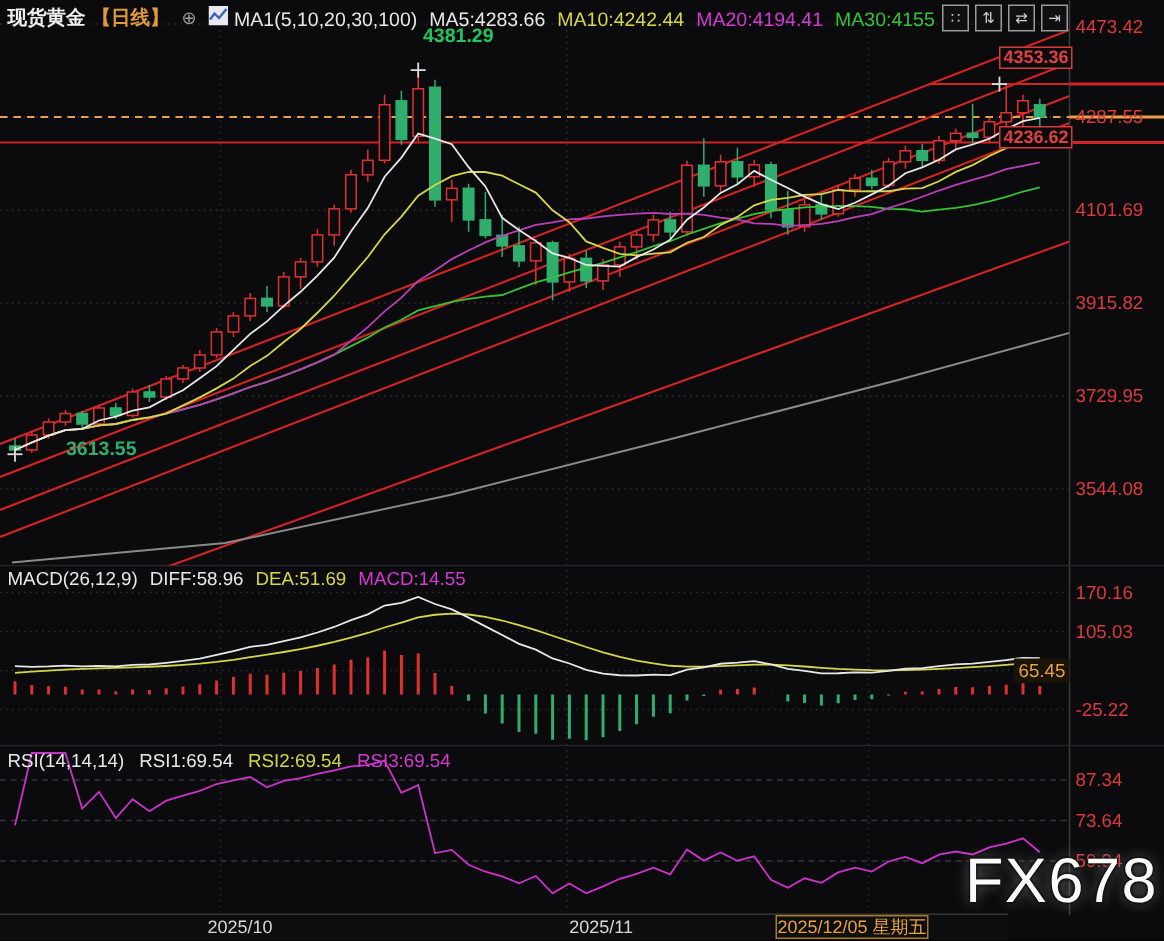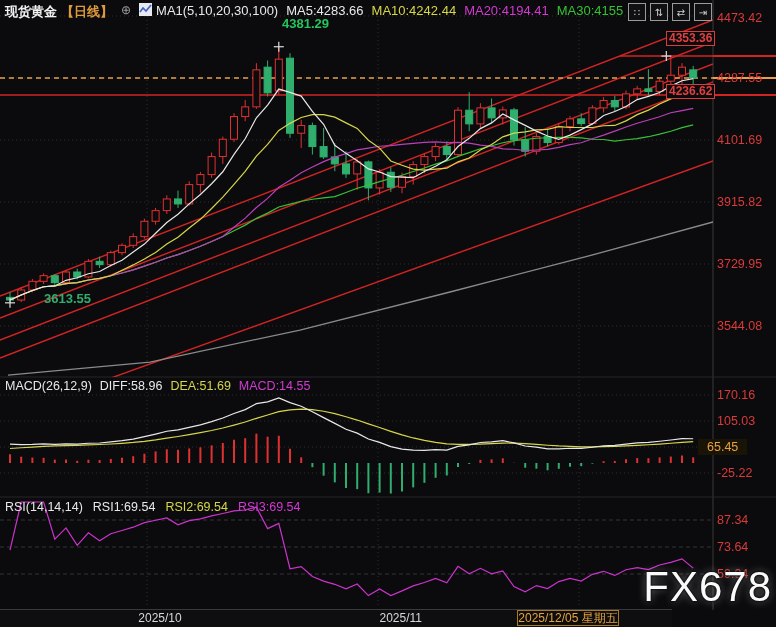--- a/index.html
+++ b/index.html
@@ -1,38 +1,38 @@
 <!DOCTYPE html>
 <html><head>
 <meta charset="utf-8">
 <style>
   html,body{margin:0;padding:0;background:#000;}
   #root{position:relative;width:776px;height:627px;background:#0b0b0d;overflow:hidden;
         font-family:"Liberation Sans",sans-serif;}
   svg text{font-family:"Liberation Sans",sans-serif;}
   
-  #hdr{position:absolute;top:3px;left:5px;height:18px;display:flex;gap:8px;
+  #hdr{position:absolute;top:3px;left:5px;height:18px;display:flex;align-items:center;gap:8px;
        font-size:13px;white-space:nowrap;z-index:6;}
   .sym{color:#f0f0f0;font-weight:bold;}
   .per{color:#e09a3c;font-weight:bold;}
   .plus{color:#9a9a9a;font-size:12px;}
   .w{color:#e8e8e8;} .yl{color:#d6d64a;} .mg{color:#d23ad2;} .gr{color:#35c235;}
   #toolbar{position:absolute;top:3px;right:64px;display:flex;gap:4px;z-index:7;}
   .tbtn{width:16px;height:16px;border:1px solid #9a9a9a;color:#cfcfcf;font-size:10px;
         display:flex;align-items:center;justify-content:center;background:#101012;}
   
   .lbl{position:absolute;font-size:13px;font-weight:bold;z-index:5;}
   #lbl-high{left:282px;top:16px;color:#22c55e;}
   #lbl-low{left:44px;top:291px;color:#2fae6e;}
   .pricebox{position:absolute;z-index:5;font-size:12px;font-weight:bold;color:#e04040;
             border:1px solid #d93a3a;background:#0b0b0d;padding:0 2px;line-height:13px;}
   #box-4353{left:666px;top:31px;}
   #box-4236{left:666px;top:84px;}
-  #macd-badge{position:absolute;left:698px;top:439px;z-index:5;font-size:12.5px;color:#e8a040;
-              background:#191405;padding:1px 9px;}
+  #macd-badge{position:absolute;left:676px;top:439px;z-index:5;font-size:12.5px;color:#e8a040;
+              background:#191405;padding:1px 3px;}
   
   .phdr{position:absolute;left:5px;display:flex;gap:10px;font-size:12.5px;z-index:6;white-space:nowrap;}
   #macd-hdr{top:379px;gap:8px;} #rsi-hdr{top:500px;}
   
   #taxis{position:absolute;left:0;bottom:0;width:672px;height:17px;background:#0e0e10;
          border-top:1px solid #3a3a3a;z-index:6;font-size:12px;}
   #t-oct{position:absolute;left:128px;top:1px;width:64px;text-align:center;color:#d8d8d8;}
   #t-nov{position:absolute;left:358px;top:1px;width:64px;text-align:right;color:#d8d8d8;}
   #t-date{position:absolute;left:517px;top:0px;width:100px;text-align:center;color:#e8a33d;
           border:1px solid #a97b22;line-height:14px;}

